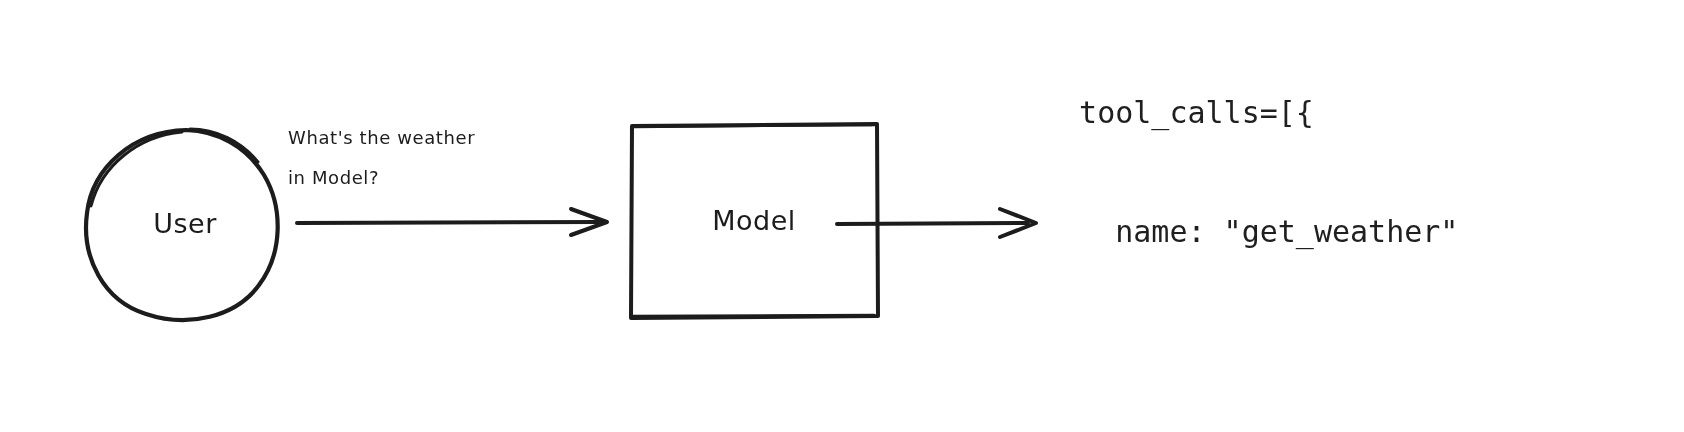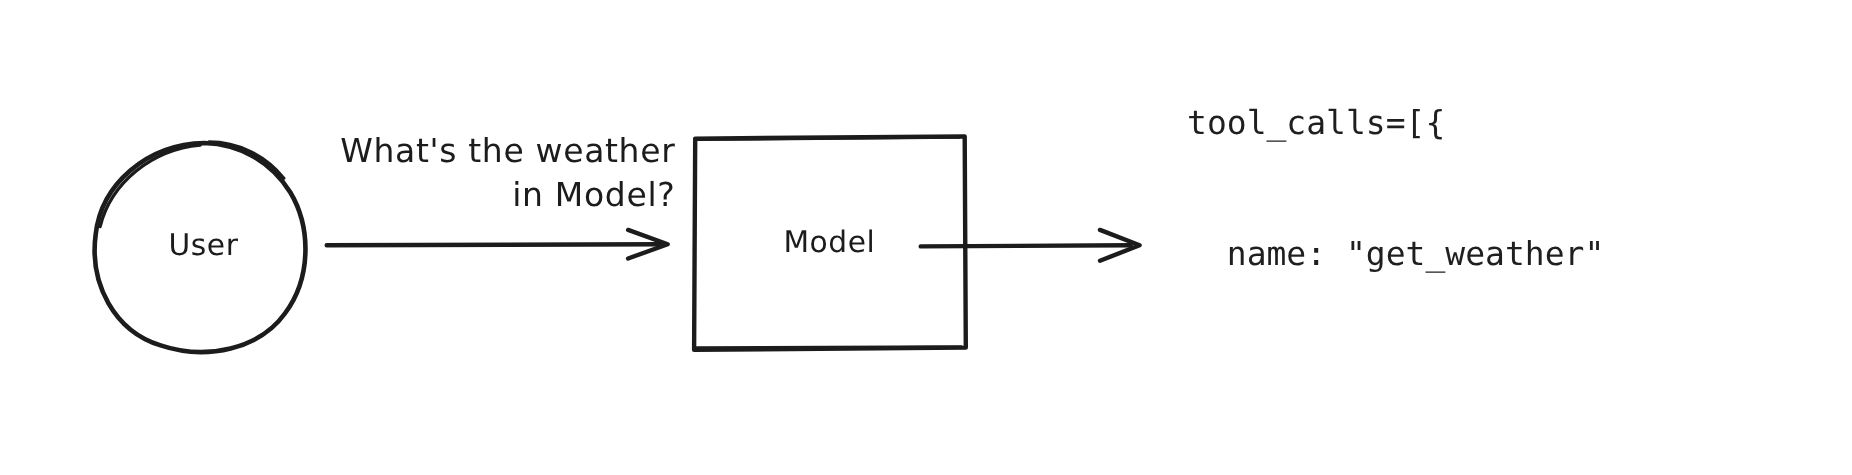--- a/index.html
+++ b/index.html
@@ -43,24 +43,24 @@
     left: 633px;
     top: 205px;
     width: 242px;
     font-size: 27px;
   }
   #edge-label {
     position: absolute;
     left: 288px;
     top: 118px;
     width: 326px;
-    text-align: right;
+    text-align: left;
     color: #1c1c1c;
     font-family: "DejaVu Sans", sans-serif;
-    font-size: 30px;
+    font-size: 18px;
     line-height: 40px;
     letter-spacing: 0.6px;
   }
   #edge-label .edge-line {
     display: block;
     white-space: pre;
   }
   #code-block {
     position: absolute;
     left: 1043px;

